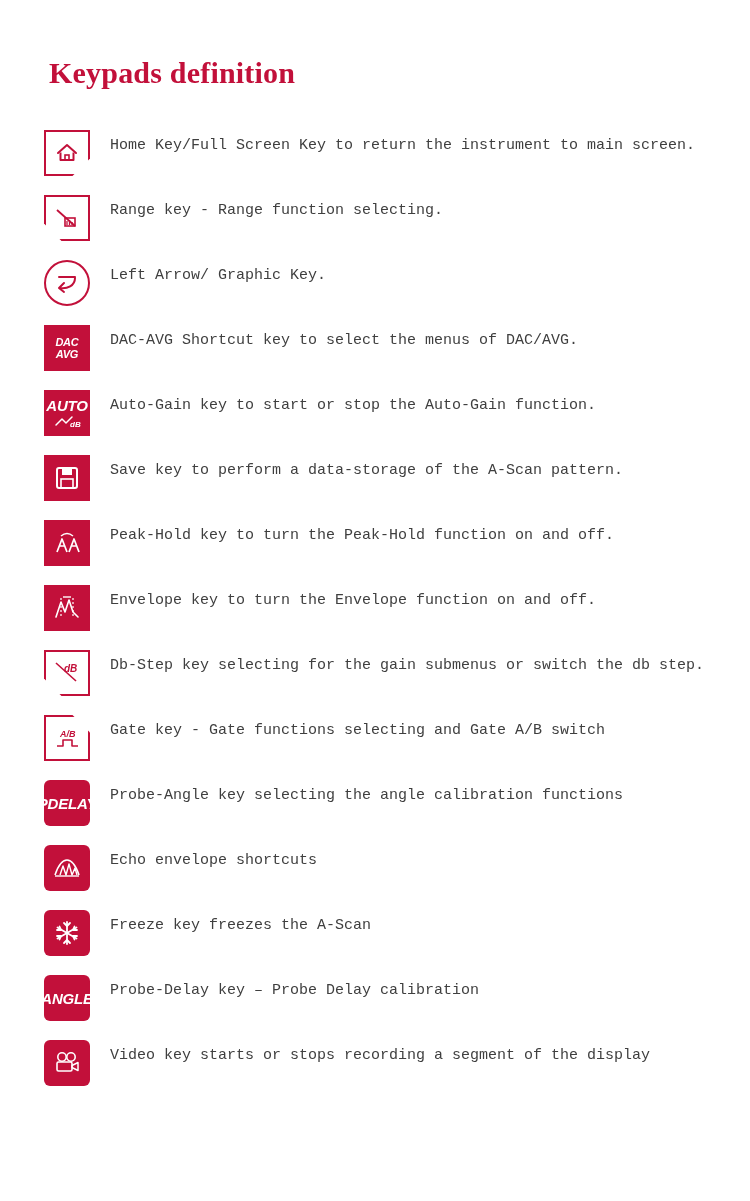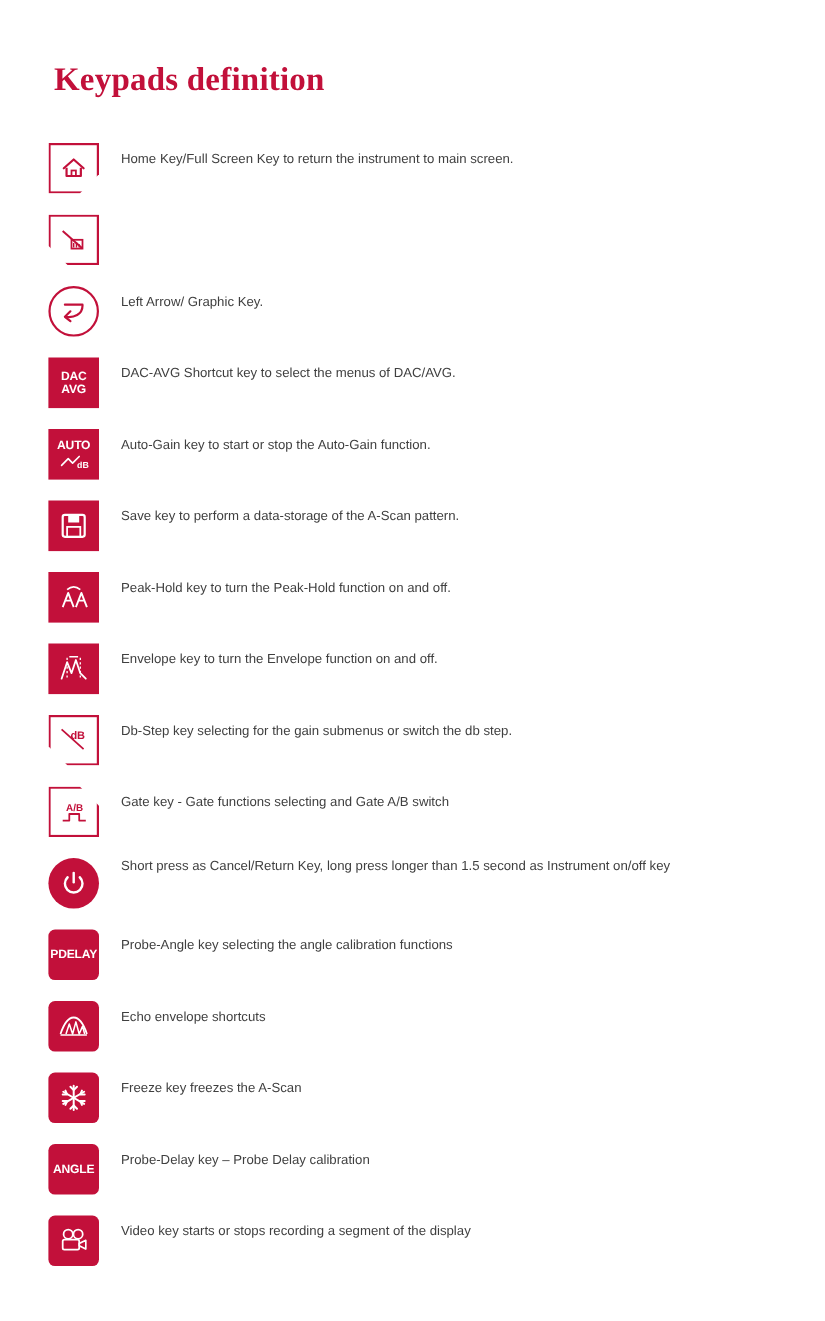--- a/index.html
+++ b/index.html
@@ -49,23 +49,24 @@
     flex: 0 0 60px;
     display: flex;
     align-items: center;
     justify-content: flex-start;
     padding-top: 6px;
   }
   .desc-cell {
     flex: 1 1 auto;
     padding-left: 6px;
     padding-top: 12px;
-    font-size: 12px;
+    font-size: 15px;
     line-height: 1.35;
     color: #3f3f3f;
+    font-family: Liberation Mono, monospace;
   }
   .desc-cell.two-line {
     padding-top: 5px;
   }
 
   
   .ic {
     width: 46px;
     height: 46px;
     position: relative;
@@ -101,31 +102,32 @@
   .ic-outline.round {
     border-radius: 50%;
   }
   .glyph {
     position: absolute;
     inset: 0;
     display: flex;
     align-items: center;
     justify-content: center;
     text-align: center;
+    font-style: italic;
   }
   .glyph svg {
     display: block;
   }
   .txt {
     font-family: "Liberation Sans", sans-serif;
     font-weight: bold;
     line-height: 1.0;
     letter-spacing: -0.2px;
   }
-  .txt-9 { font-size: 11px; }
+  .txt-9 { font-size: 15px; }
   .txt-11 { font-size: 11px; }
   .stack {
     display: flex;
     flex-direction: column;
     align-items: center;
     justify-content: center;
     gap: 1px;
   }
 </style>
 </head>
@@ -157,20 +159,21 @@
         <span class="ic ic-outline cut-bl">
           <span class="glyph">
             <svg width="26" height="24" viewBox="0 0 26 24">
               <path d="M3 4 L21 20" stroke="#c2103a" stroke-width="1.8" fill="none"></path>
               <rect x="11" y="12" width="10" height="8" fill="none" stroke="#c2103a" stroke-width="1.6"></rect>
               <path d="M13 19 V15 M15.5 19 V14 M18 19 V16" stroke="#c2103a" stroke-width="1.3" fill="none"></path>
             </svg>
           </span>
         </span>
       </div>
+      <div class="desc-cell">Range key - Range function selecting.</div>
     </div>
 
     <div class="key-row">
       <div class="icon-cell">
         <span class="ic ic-outline round">
           <span class="glyph">
             <svg width="28" height="22" viewBox="0 0 28 22">
               <path d="M22 6 C22 14 14 17 7 16" fill="none" stroke="#c2103a" stroke-width="2" stroke-linecap="round"></path>
               <path d="M11 11 L6 16 L11 20" fill="none" stroke="#c2103a" stroke-width="2" stroke-linecap="round" stroke-linejoin="round"></path>
               <path d="M6 5 L22 5" fill="none" stroke="#c2103a" stroke-width="2" stroke-linecap="round"></path>
@@ -279,33 +282,20 @@
               <text x="8" y="13" font-family="Liberation Sans, sans-serif" font-size="9" font-weight="bold" fill="#c2103a">A/B</text>
               <path d="M5 22 H11 V16 H20 V22 H26" fill="none" stroke="#c2103a" stroke-width="1.6" stroke-linejoin="round"></path>
               <path d="M4 24 L26 4" stroke="#c2103a" stroke-width="1.2" fill="none" opacity="0"></path>
             </svg>
           </span>
         </span>
       </div>
       <div class="desc-cell">Gate key - Gate functions selecting and Gate A/B switch</div>
     </div>
 
-    <div class="key-row">
-      <div class="icon-cell">
-        <span class="ic ic-solid round">
-          <span class="glyph">
-            <svg width="24" height="24" viewBox="0 0 24 24">
-              <path d="M6.5 6.5 A8 8 0 1 0 17.5 6.5" fill="none" stroke="#ffffff" stroke-width="2.2" stroke-linecap="round"></path>
-              <path d="M12 2.5 V11" stroke="#ffffff" stroke-width="2.2" stroke-linecap="round"></path>
-            </svg>
-          </span>
-        </span>
-      </div>
-      <div class="desc-cell two-line">Short press as Cancel/Return Key, long press longer than 1.5 second as Instrument on/off key</div>
-    </div>
 
     <div class="key-row">
       <div class="icon-cell">
         <span class="ic ic-solid rounded">
           <span class="glyph">
             <span class="txt txt-9">PDELAY</span>
           </span>
         </span>
       </div>
       <div class="desc-cell">Probe-Angle key selecting the angle calibration functions</div>

